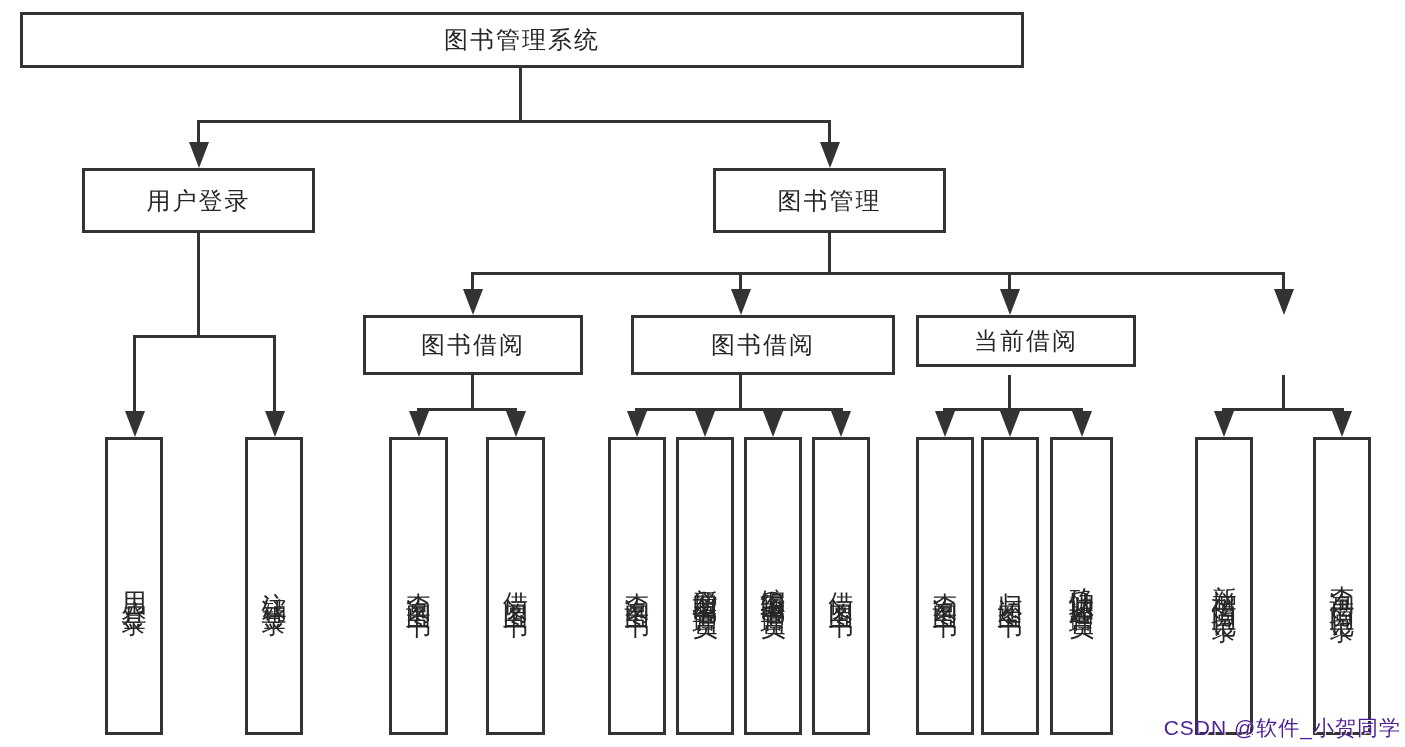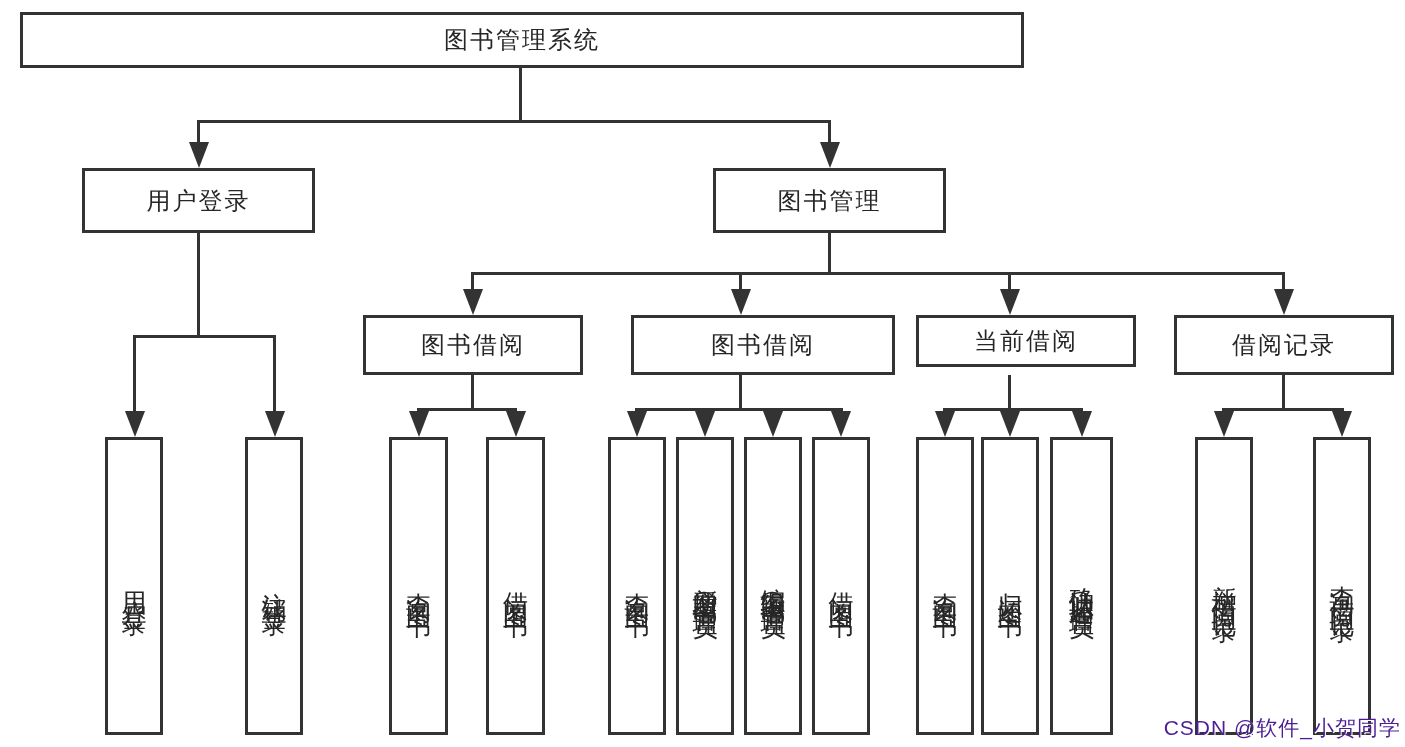--- a/index.html
+++ b/index.html
@@ -68,23 +68,20 @@
 
   <div class="box" style="left:363px; top:315px; width:220px; height:60px;">
     <span class="h-label">图书借阅</span>
   </div>
   <div class="box" style="left:631px; top:315px; width:264px; height:60px;">
     <span class="h-label">图书借阅</span>
   </div>
   <div class="box" style="left:900px; top:315px; width:220px; height:52px;margin-left:16px;">
     <span class="h-label">当前借阅</span>
   </div>
-  <div class="box" style="left:1174px; top:315px; width:220px; height:60px;">
-    <span class="h-label">借阅记录</span>
-  </div>
 
   <div class="vline" style="left:471px; top:375px; height:33px;"></div>
   <div class="hline" style="left:417px; top:408px; width:100px;"></div>
   <div class="drop" style="left:417px; top:408px; height:3px;"></div>
   <div class="drop" style="left:514px; top:408px; height:3px;"></div>
 
   <div class="vline" style="left:739px; top:375px; height:33px;"></div>
   <div class="hline" style="left:635px; top:408px; width:208px;"></div>
   <div class="drop" style="left:635px; top:408px; height:3px;"></div>
   <div class="drop" style="left:703px; top:408px; height:3px;"></div>

